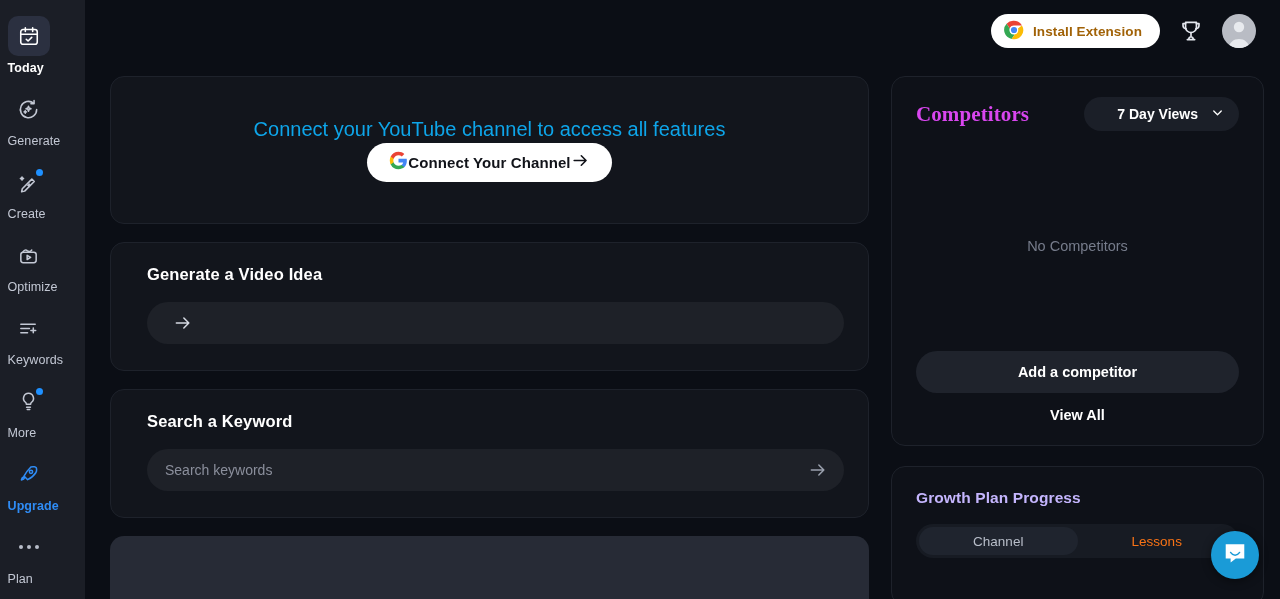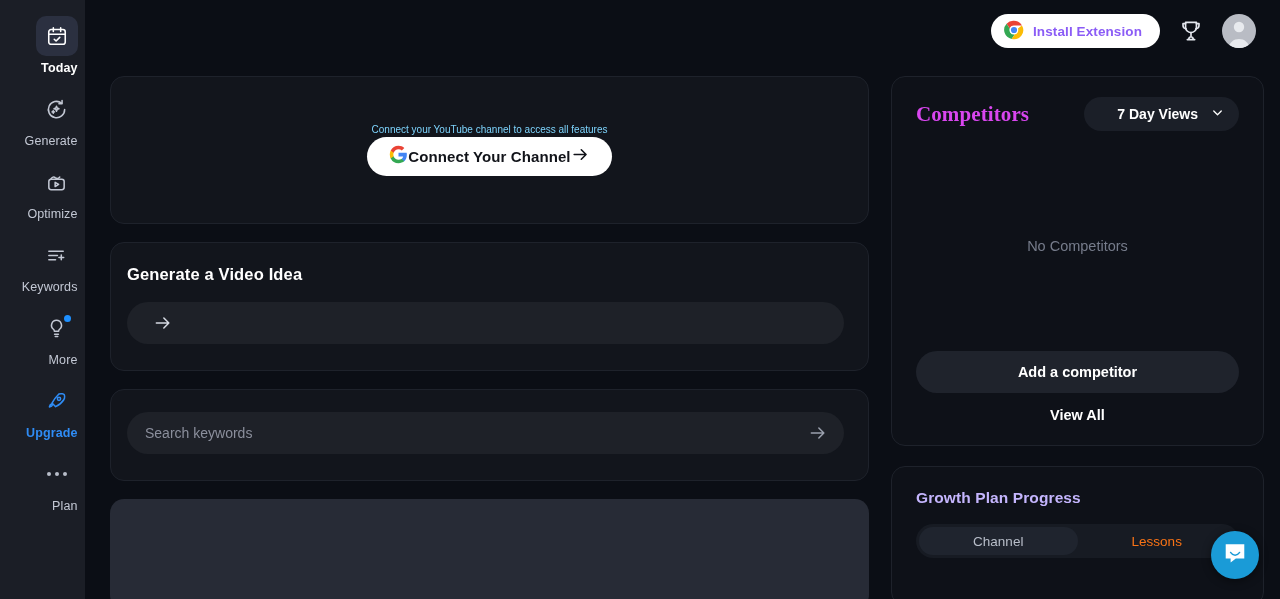--- a/index.html
+++ b/index.html
@@ -16,21 +16,21 @@
     width: 85px; height: 599px;
     background: #1b1e26;
     display: flex; flex-direction: column;
     align-items: center;
     padding-top: 10px;
     flex: 0 0 85px;
   }
   .nav-item {
     width: 70px;
     display: flex; flex-direction: column;
-    align-items: flex-end; justify-content: center;
+    align-items: flex-start; justify-content: center;
     padding: 6px 0 4px 0;
     margin-bottom: 4px;
     cursor: pointer;
     position: relative;
   }
   .nav-icon-wrap {
     width: 42px; height: 40px;
     border-radius: 10px;
     display: flex; align-items: center; justify-content: center;
     position: relative;
@@ -71,21 +71,21 @@
   }
   .install-btn {
     height: 34px;
     background: #ffffff;
     border-radius: 17px;
     display: flex; align-items: center; gap: 9px;
     padding: 0 18px 0 13px;
     cursor: pointer;
   }
   .install-btn span {
-    font-size: 13.5px; font-weight: bold; color: #8b5cf6;
+    font-size: 13.5px; font-weight: bold; color: #a16207;
     letter-spacing: .1px;
   }
   .trophy-icon { cursor: pointer; display: flex; align-items: center; }
   .avatar {
     width: 34px; height: 34px; border-radius: 50%;
     background: #b9bcc4;
     display: flex; align-items: flex-end; justify-content: center;
     overflow: hidden; cursor: pointer;
   }
 
@@ -103,37 +103,37 @@
     border: 1px solid #1e222b;
     border-radius: 14px;
   }
   .card-connect {
     height: 148px;
     display: flex; flex-direction: column;
     align-items: center; justify-content: center;
     margin-bottom: 18px;
   }
   .connect-text {
-    font-size: 10px; color: #7dd3fc; margin-bottom: 2px;
+    font-size: 20px; color: #0ea5e9; margin-bottom: 2px;
   }
   .connect-btn {
     background: #ffffff;
     border-radius: 22px;
     height: 39px;
     display: flex; align-items: center;
     gap: 0;
     padding: 0 22px;
     cursor: pointer;
   }
   .connect-btn .lbl {
     font-size: 15px; font-weight: bold; color: #111319;
     letter-spacing: .1px;
   }
 
-  .card-form { padding: 22px 24px 26px 16px; margin-bottom: 18px; }
+  .card-form { padding: 22px 24px 26px 36px; margin-bottom: 18px; }
   .card-title {
     font-size: 16.5px; font-weight: bold; color: #ffffff;
     letter-spacing: .15px;
     margin-bottom: 18px;
   }
   .input-row {
     background: #1e2128;
     border-radius: 22px;
     height: 42px;
     display: flex; align-items: center;
@@ -255,20 +255,33 @@
             <path d="M20.5 12a8.5 8.5 0 1 1-3.2-6.6"></path>
               <path d="M17.8 2.6v3.3h-3.3"></path>
             <path d="M12 8.6l.7 1.9 1.9.7-1.9.7-.7 1.9-.7-1.9-1.9-.7 1.9-.7z"></path>
             <path d="M8.6 13.2l.35.95.95.35-.95.35-.35.95-.35-.95-.95-.35.95-.35z"></path>
           </svg>
         </span>
       </div>
       <div class="nav-label">Generate</div>
     </div>
 
+    <div class="nav-item">
+      <div class="nav-icon-wrap">
+        <span class="nav-icon">
+          <svg width="23" height="23" viewBox="0 0 24 24" fill="none" stroke="#c3c8d4" stroke-width="1.6" stroke-linecap="round" stroke-linejoin="round">
+            <path d="M5.5 18.5l10-10 2.5 2.5-10 10-3.2.7z"></path>
+            <path d="M5.2 6.2l.45 1.2 1.2.45-1.2.45-.45 1.2-.45-1.2-1.2-.45 1.2-.45z"></path>
+            <path d="M12.6 13.6l.35.95.95.35-.95.35-.35.95-.35-.95-.95-.35.95-.35z"></path>
+          </svg>
+        </span>
+        <span class="dot-badge"></span>
+      </div>
+      <div class="nav-label">Create</div>
+    </div>
 
     <div class="nav-item">
       <div class="nav-icon-wrap">
         <span class="nav-icon">
           <svg width="23" height="23" viewBox="0 0 24 24" fill="none" stroke="#c3c8d4" stroke-width="1.6" stroke-linecap="round" stroke-linejoin="round">
             <rect x="4" y="8.5" width="16" height="11" rx="2.5"></rect>
             <path d="M6 8.5c1.6-2.2 3.2-2.9 4.6-1.6 1.6 1.4 3.2 1.4 4.8-.6"></path>
             <path d="M10.6 11.8l3.6 2.2-3.6 2.2z"></path>
           </svg>
         </span>
@@ -391,20 +404,21 @@
           <div class="input-row">
             <span class="arrow-btn">
               <svg width="20" height="20" viewBox="0 0 24 24" fill="none" stroke="#d5d9e2" stroke-width="1.8" stroke-linecap="round" stroke-linejoin="round">
                 <path d="M4 12h15M13 6l6 6-6 6"></path>
               </svg>
             </span>
           </div>
         </section>
 
         <section class="card card-form">
+          <h2 class="card-title">Search a Keyword</h2>
           <div class="input-row">
             <input type="text" placeholder="Search keywords" value="" style="">
             <span class="arrow-btn">
               <svg width="20" height="20" viewBox="0 0 24 24" fill="none" stroke="#9aa0ad" stroke-width="1.8" stroke-linecap="round" stroke-linejoin="round">
                 <path d="M4 12h15M13 6l6 6-6 6"></path>
               </svg>
             </span>
           </div>
         </section>
 

